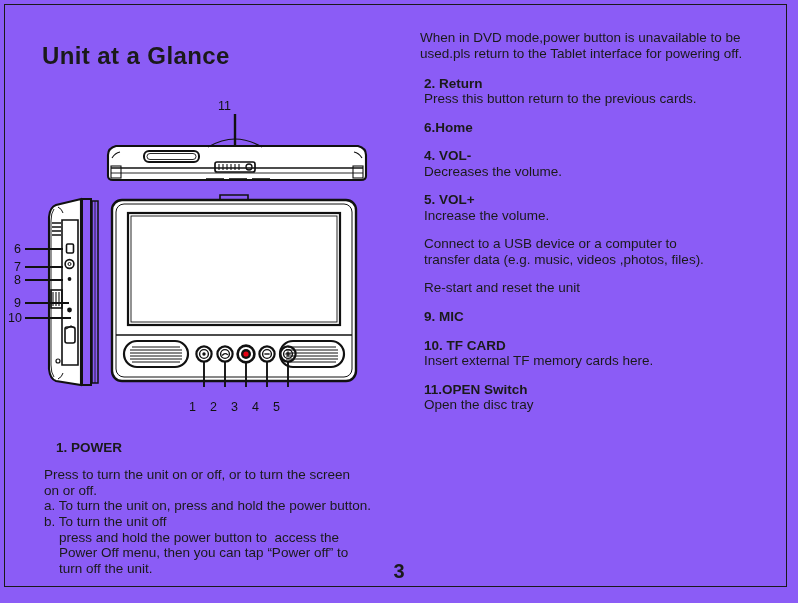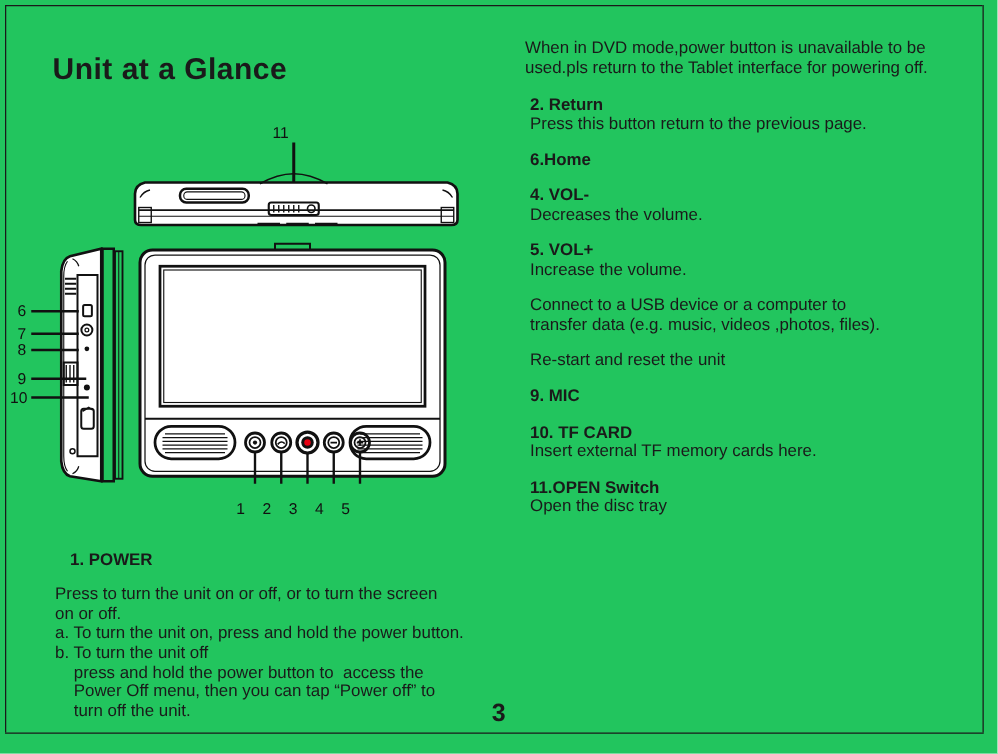--- a/index.html
+++ b/index.html
@@ -9,21 +9,21 @@
     background: #ffffff;
   }
   body {
     font-family: "Liberation Sans", sans-serif;
     color: #1a1a1a;
   }
   #page {
     position: relative;
     width: 798px;
     height: 603px;
-    background: #22c55e;
+    background: #8b5cf6;
     overflow: hidden;
     box-sizing: border-box;
   }
   
   .page-border-top {
     position: absolute; left: 4px; top: 4px; width: 782px; height: 1px;
     background: #1a1a1a;
   }
   .page-border-left {
     position: absolute; left: 4px; top: 4px; width: 1px; height: 582px;
@@ -327,21 +327,21 @@
     <p class="bd">    Power Off menu, then you can tap “Power off” to</p>
     <p class="bd">    turn off the unit.</p>
   </div>
 
   <div id="right-col">
     <p class="intro">When in DVD mode,power button is unavailable to be
 used.pls return to the Tablet interface for powering off.</p>
     <div id="entries">
         <div class="entry">
           <p class="e-head">2. Return</p>
-          <p class="e-body">Press this button return to the previous page.</p>
+          <p class="e-body">Press this button return to the previous cards.</p>
         </div>
         <div class="entry">
           <p class="e-head">6.Home</p>
         </div>
         <div class="entry">
           <p class="e-head">4. VOL-</p>
           <p class="e-body">Decreases the volume.</p>
         </div>
         <div class="entry">
           <p class="e-head">5. VOL+</p>

